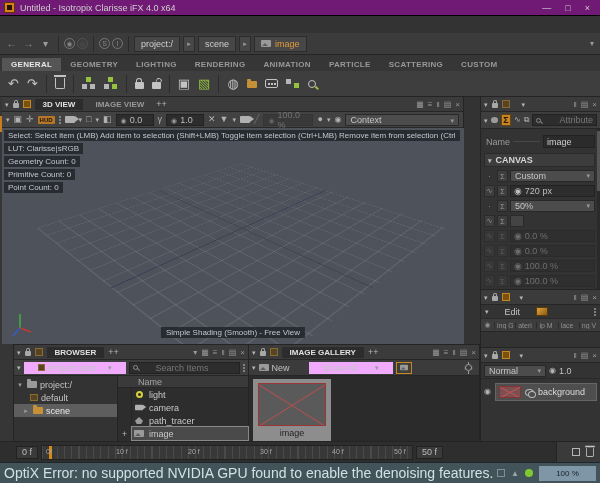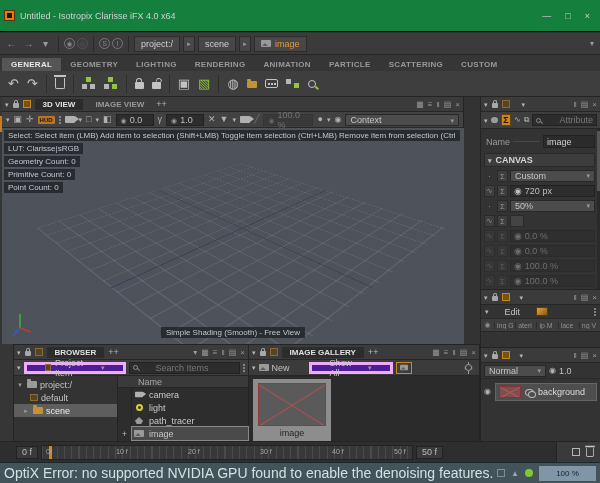--- a/index.html
+++ b/index.html
@@ -3,21 +3,21 @@
 <meta charset="utf-8">
 <style>
   *{margin:0;padding:0;box-sizing:border-box}
   html,body{background:#1a1a1a}
   #app{position:relative;width:600px;height:483px;background:#333;overflow:hidden;
        font-family:"Liberation Sans",sans-serif;color:#c0c0c0;font-size:9px;cursor:default}
   .abs{position:absolute}
   .ic{display:inline-flex;align-items:center;justify-content:center;line-height:1;color:#b5b5b5}
 
   
-  #titlebar{left:0;top:0;width:600px;height:32px;background:#15803d;display:flex;align-items:center;padding:0 4px;border-bottom:1px solid #000}
+  #titlebar{left:0;top:0;width:600px;height:16px;background:#701a75;display:flex;align-items:center;padding:0 4px;border-bottom:1px solid #000}
   .appicon{width:11px;height:11px;background:#d87f16;border:1px solid #5a3405;margin-right:5px;position:relative}
   .appicon::after{content:"";position:absolute;left:2px;top:2px;width:5px;height:5px;background:#231303}
   #titlebar .title{color:#cfcfcf;font-size:9px}
   .winbtns{margin-left:auto;display:flex;gap:14px;padding-right:6px}
   .winbtns span{color:#cfcfcf;font-size:9px}
   .g-min::before{content:"—"} .g-max::before{content:"□"} .g-close::before{content:"×"}
 
   
   #menubar{left:0;top:18px;width:600px;height:15px;background:#333;display:flex;align-items:center;border-bottom:1px solid #272727}
   #menubar .menu{padding:0 8px;color:#bdbdbd}
@@ -142,21 +142,21 @@
   .maskic::after{content:"";position:absolute;right:-3px;top:1px;width:6px;height:5px;border:1px solid #bbb;border-radius:50%;background:#4e4e4e}
 
   #layerfoot{left:556px;top:441px;width:44px;height:21px;background:#3a3a3a;border-left:1px solid #242424;border-top:1px solid #242424;display:flex;align-items:center;justify-content:flex-end;gap:5px;padding:0 5px}
   .icopy{width:8px;height:8px;border:1px solid #b5b5b5;position:relative;background:#3a3a3a}
   .icopy::before{content:"";position:absolute;left:-3px;top:2px;width:8px;height:8px;border:1px solid #b5b5b5;background:#3a3a3a;z-index:-1}
   .itrash.small{transform:scale(.8)}
 
   
   #bpanel{left:14px;top:344px;width:235px;height:97px;background:#333;border-top:1px solid #242424;border-right:1px solid #242424}
   .ptoolbar{height:16px;background:#3e3e3e;border-bottom:1px solid #262626;display:flex;align-items:center;gap:3px;padding:0 3px}
-  .ptoolbar .fdd{height:12px;background:#4c1d95;border:3px solid #f0abfc;display:flex;align-items:center;gap:4px;padding:0 18px;color:#c5c5c5}
+  .ptoolbar .fdd{height:12px;background:#4c1d95;border:6px solid #f0abfc;display:flex;align-items:center;gap:4px;padding:0 8px;color:#c5c5c5}
   #btree{position:absolute;left:0;top:31px;width:104px;bottom:0;background:#333;border-right:1px solid #242424;padding-top:2px}
   .trow{height:13px;display:flex;align-items:center;gap:3px;padding:0 2px;color:#c5c5c5}
   .trow.selected{background:#5e5e5e;color:#e8e8e8}
   .ifolder{width:10px;height:7px;background:#c49136;border-radius:1px;position:relative;flex:none}
   .ifolder::before{content:"";position:absolute;top:-2px;left:0;width:4px;height:2px;background:#c49136;border-radius:1px 1px 0 0}
   .ifolder.gray,.ifolder.gray::before{background:#9a9a9a}
   .tcaret{width:8px;text-align:center;color:#999;font-size:7px;flex:none}
   #blist{position:absolute;left:104px;top:31px;right:0;bottom:0;background:#2d2d2d}
   #blist .lhdr{height:12px;background:#3a3a3a;border-bottom:1px solid #262626;color:#a5a5a5;display:flex;align-items:center;padding:0 6px 0 20px}
   .lrow{height:13px;display:flex;align-items:center;color:#c9c9c9}
@@ -576,32 +576,32 @@
       </div>
     </div>
     <div id="blist">
       <div class="lhdr">
           <span>Name</span>
         </div>
       <div class="lrow">
         <span class="gut"></span>
         <span class="body">
             <span class="licon">
-              <span class="icam" style="transform:scale(.8)"></span>
+              <span class="ilight"></span>
             </span>
-        <span>camera</span>
+        <span>light</span>
           </span>
       </div>
       <div class="lrow">
         <span class="gut"></span>
         <span class="body">
             <span class="licon">
-              <span class="ilight"></span>
+              <span class="icam" style="transform:scale(.8)"></span>
             </span>
-        <span>light</span>
+        <span>camera</span>
           </span>
       </div>
       <div class="lrow">
         <span class="gut"></span>
         <span class="body">
             <span class="licon">
               <span class="itracer"></span>
             </span>
         <span>path_tracer</span>
           </span>

